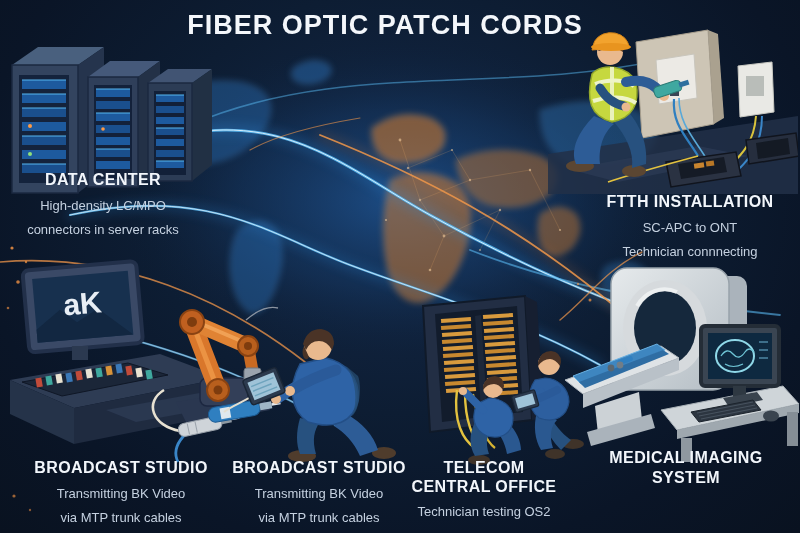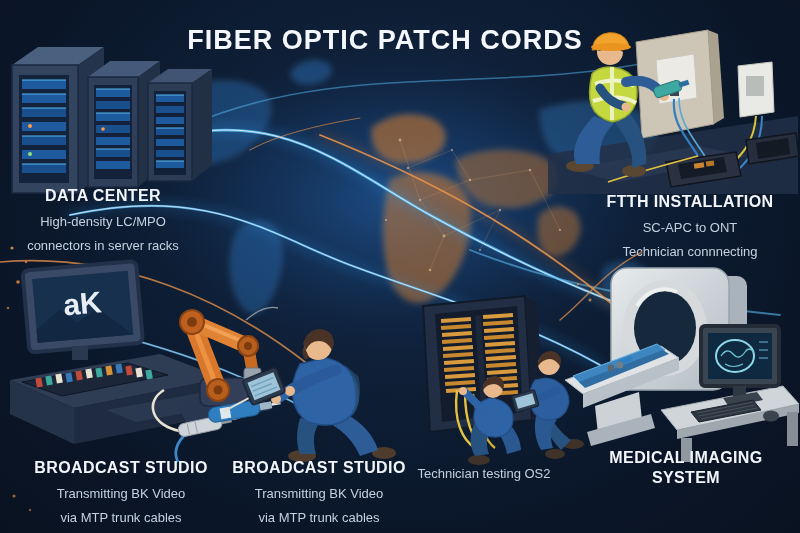--- a/index.html
+++ b/index.html
@@ -6,21 +6,21 @@
   #canvas{
     position:relative;width:800px;height:533px;overflow:hidden;
     background:radial-gradient(ellipse at 50% 38%, #14294a 0%, #0d1d33 45%, #0a1527 75%, #091220 100%);
     font-family:"Liberation Sans", sans-serif;
   }
   svg{position:absolute;display:block;}
   .label{position:absolute;text-align:center;color:#c5d1e0;line-height:1.25;}
   .label h3{margin:0 0 3px 0;font-size:16px;font-weight:bold;color:#f2f6fb;letter-spacing:.4px;}
   .label h3.two-line{line-height:1.2;}
   .label p{margin:8px;font-size:13px;color:#c5d1e0;font-weight:500;}
-  #main-title{position:absolute;left:150px;top:25px;width:470px;text-align:center;
+  #main-title{position:absolute;left:150px;top:10px;width:470px;text-align:center;
     color:#f4f7fb;font-size:27px;font-weight:bold;letter-spacing:1px;}
 </style>
 </head>
 <body>
 
 <div id="canvas">
 
   <svg width="800" height="533" viewBox="0 0 800 533" style="left:0;top:0">
     <defs>
       <radialGradient id="gGlow" cx="50%" cy="50%" r="50%">
@@ -452,21 +452,21 @@
       <polygon points="126,154 188,142 196,152 134,164" fill="#2c3540" stroke="#1b232c" stroke-width="1"></polygon>
       <line x1="132" y1="155" x2="188" y2="144" stroke="#47525e" stroke-width="1.2"></line>
       <line x1="134" y1="158" x2="190" y2="147" stroke="#47525e" stroke-width="1.2"></line>
       <line x1="136" y1="161" x2="192" y2="150" stroke="#47525e" stroke-width="1.2"></line>
     </g>
     <ellipse cx="206" cy="158" rx="8" ry="5.5" fill="#3a444f"></ellipse>
   </svg>
 
   <div id="main-title">FIBER OPTIC PATCH CORDS</div>
 
-  <div class="label" style="left:8px;top:186px;width:190px">
+  <div class="label" style="left:8px;top:170px;width:190px">
     <h3>DATA CENTER</h3>
     <p>High-density LC/MPO</p>
     <p>connectors in server racks</p>
   </div>
 
   <div class="label" style="left:586px;top:192px;width:208px">
     <h3>FTTH INSTALLATION</h3>
     <p>SC-APC to ONT</p>
     <p>Technician connnecting</p>
   </div>
@@ -477,20 +477,24 @@
     <p>via MTP trunk cables</p>
   </div>
 
   <div class="label" style="left:220px;top:458px;width:198px">
     <h3>BROADCAST STUDIO</h3>
     <p>Transmitting BK Video</p>
     <p>via MTP trunk cables</p>
   </div>
 
   <div class="label" style="left:400px;top:458px;width:168px">
+    <h3 class="two-line">
+      <span>TELECOM</span><br>
+      <span>CENTRAL OFFICE</span>
+    </h3>
     <p>Technician testing OS2</p>
   </div>
 
   <div class="label" style="left:574px;top:448px;width:224px">
     <h3>MEDICAL IMAGING SYSTEM</h3>
   </div>
 
 </div>
 
 </body></html>

